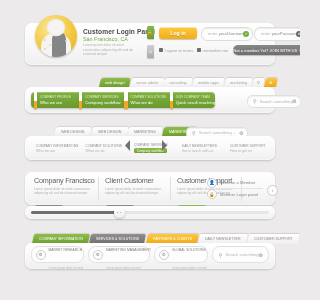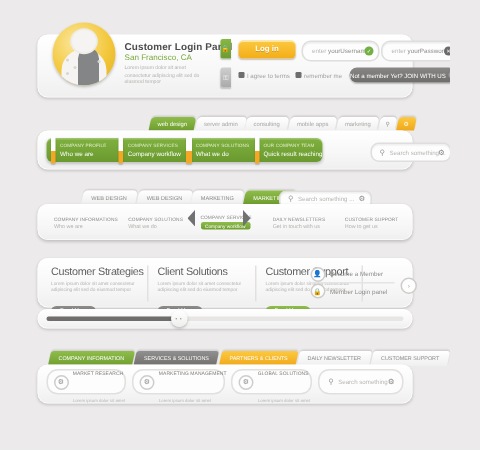--- a/index.html
+++ b/index.html
@@ -379,27 +379,27 @@
         <span class="hd">CUSTOMER SUPPORT</span>
         <span class="sb">How to get us</span>
       </div>
     </div>
     <div class="arrow l"></div>
     <div class="arrow r"></div>
   </div>
 
   <div class="card" id="sec-cols">
     <div class="col" id="col1">
-      <h3>Customer Strategies</h3>
+      <h3>Company Francisco</h3>
       <p>Lorem ipsum dolor sit amet consectetur adipiscing elit sed do eiusmod tempor</p>
       <div class="readmore">Read More</div>
     </div>
     <div class="coldiv" style="left:73px;"></div>
     <div class="col" id="col2">
-      <h3>Client Solutions</h3>
+      <h3>Client Customer</h3>
       <p>Lorem ipsum dolor sit amet consectetur adipiscing elit sed do eiusmod tempor</p>
       <div class="readmore">Read More</div>
     </div>
     <div class="coldiv" style="left:145px;"></div>
     <div class="col" id="col3">
       <h3>Customer Support</h3>
       <p>Lorem ipsum dolor sit amet consectetur adipiscing elit sed do eiusmod tempor</p>
       <div class="readmore green">Read More</div>
     </div>
     <div class="coldiv" style="left:216px;"></div>

